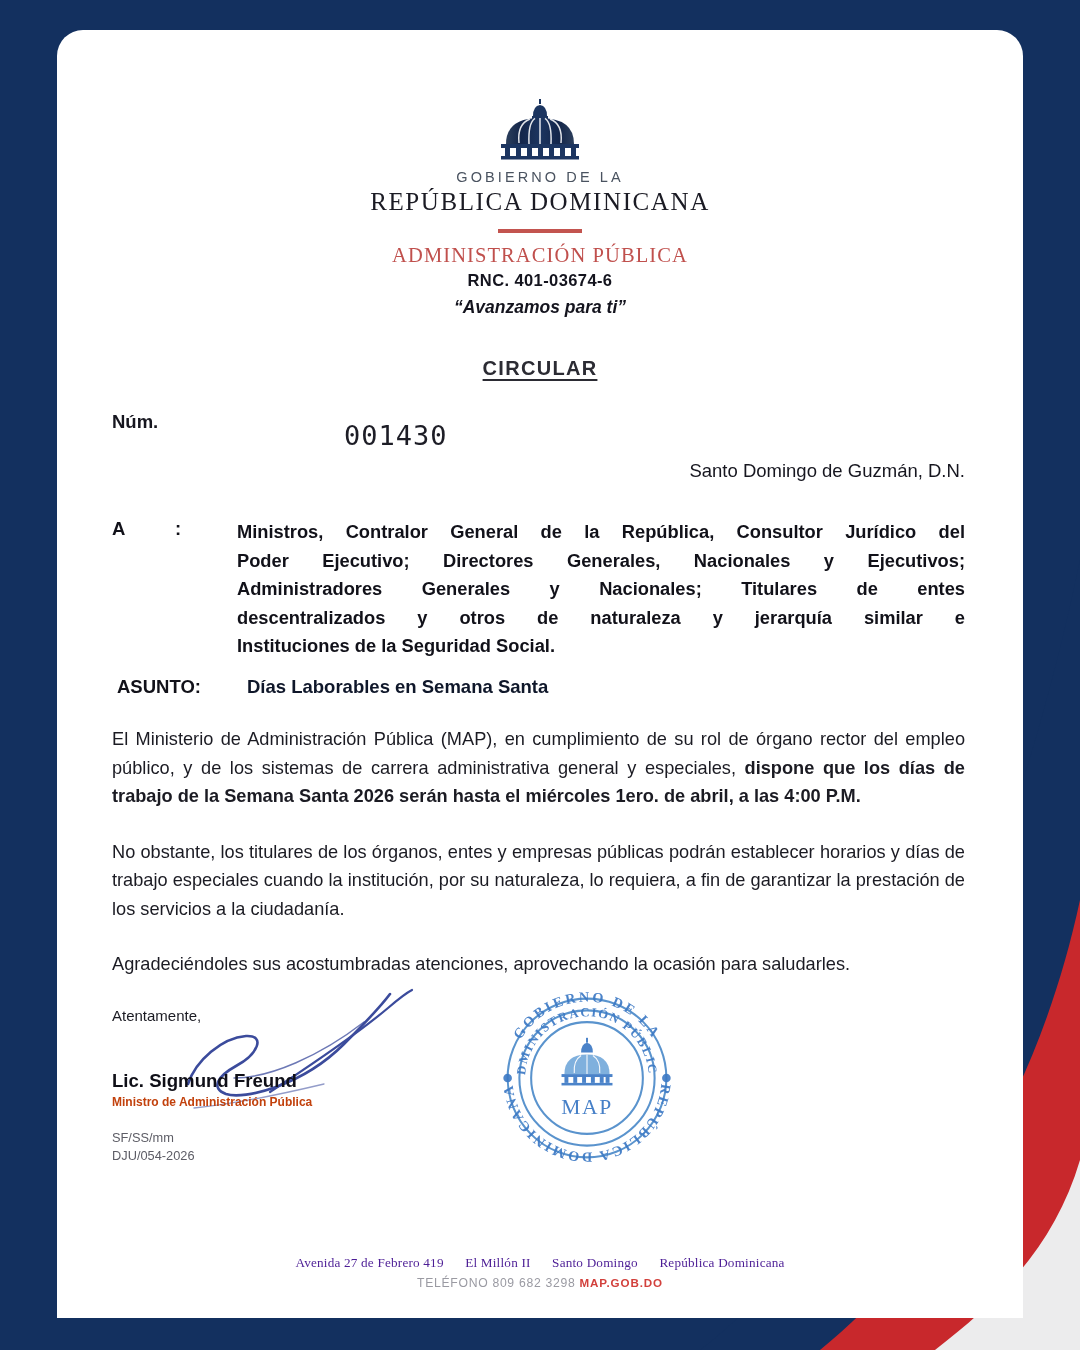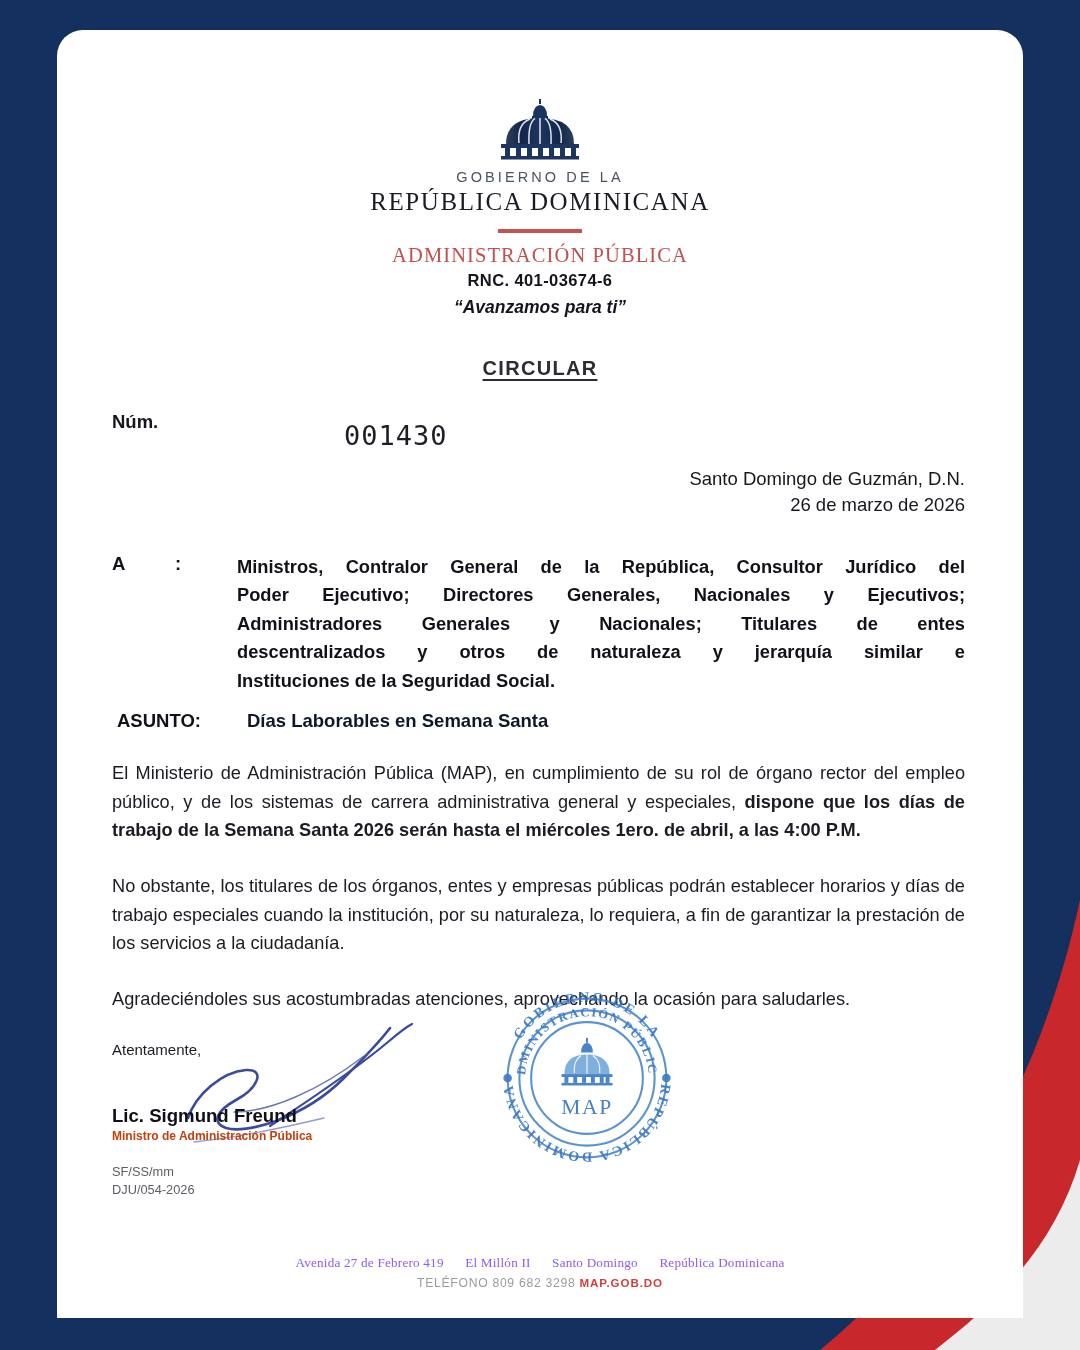--- a/index.html
+++ b/index.html
@@ -145,21 +145,21 @@
     top: 9px;
     font-family: "DejaVu Sans Mono", monospace;
     font-size: 27px;
     letter-spacing: 1px;
     color: #1d1d26;
   }
 
   
   .place-date {
     text-align: right;
-    margin-top: 9px;
+    margin-top: 1px;
     font-size: 18.5px;
     line-height: 1.42;
     color: #16161f;
   }
 
   
   .addressee {
     display: flex;
     margin-top: 34px;
   }
@@ -274,21 +274,21 @@
   .footer {
     position: absolute;
     left: 0;
     right: 0;
     bottom: 28px;
     text-align: center;
   }
   .footer-line1 {
     font-family: "Liberation Serif", serif;
     font-size: 13.2px;
-    color: #8b5cf6;
+    color: #4c1d95;
     letter-spacing: 0.2px;
   }
   .footer-line1 span { margin: 0 9px; }
   .footer-line2 {
     margin-top: 5px;
     font-size: 12.2px;
     color: #9a9aa2;
     letter-spacing: 0.7px;
   }
   .footer-site {
@@ -368,21 +368,20 @@
 
       <div class="body-pad">
 
         <div class="num-row">
           <div class="num-label">Núm.</div>
           <div class="num-value">001430</div>
         </div>
 
         <div class="place-date">
           <div>Santo Domingo de Guzmán, D.N.</div>
-          <div>26 de marzo de 2026</div>
         </div>
 
         <div class="addressee">
           <div class="addr-a">A</div>
           <div class="addr-colon">:</div>
           <div class="addr-text">
             <span class="j">Ministros, Contralor General de la República, Consultor Jurídico del</span>
             <span class="j">Poder Ejecutivo; Directores Generales, Nacionales y Ejecutivos;</span>
             <span class="j">Administradores Generales y Nacionales; Titulares de entes</span>
             <span class="j">descentralizados y otros de naturaleza y jerarquía similar e</span>

